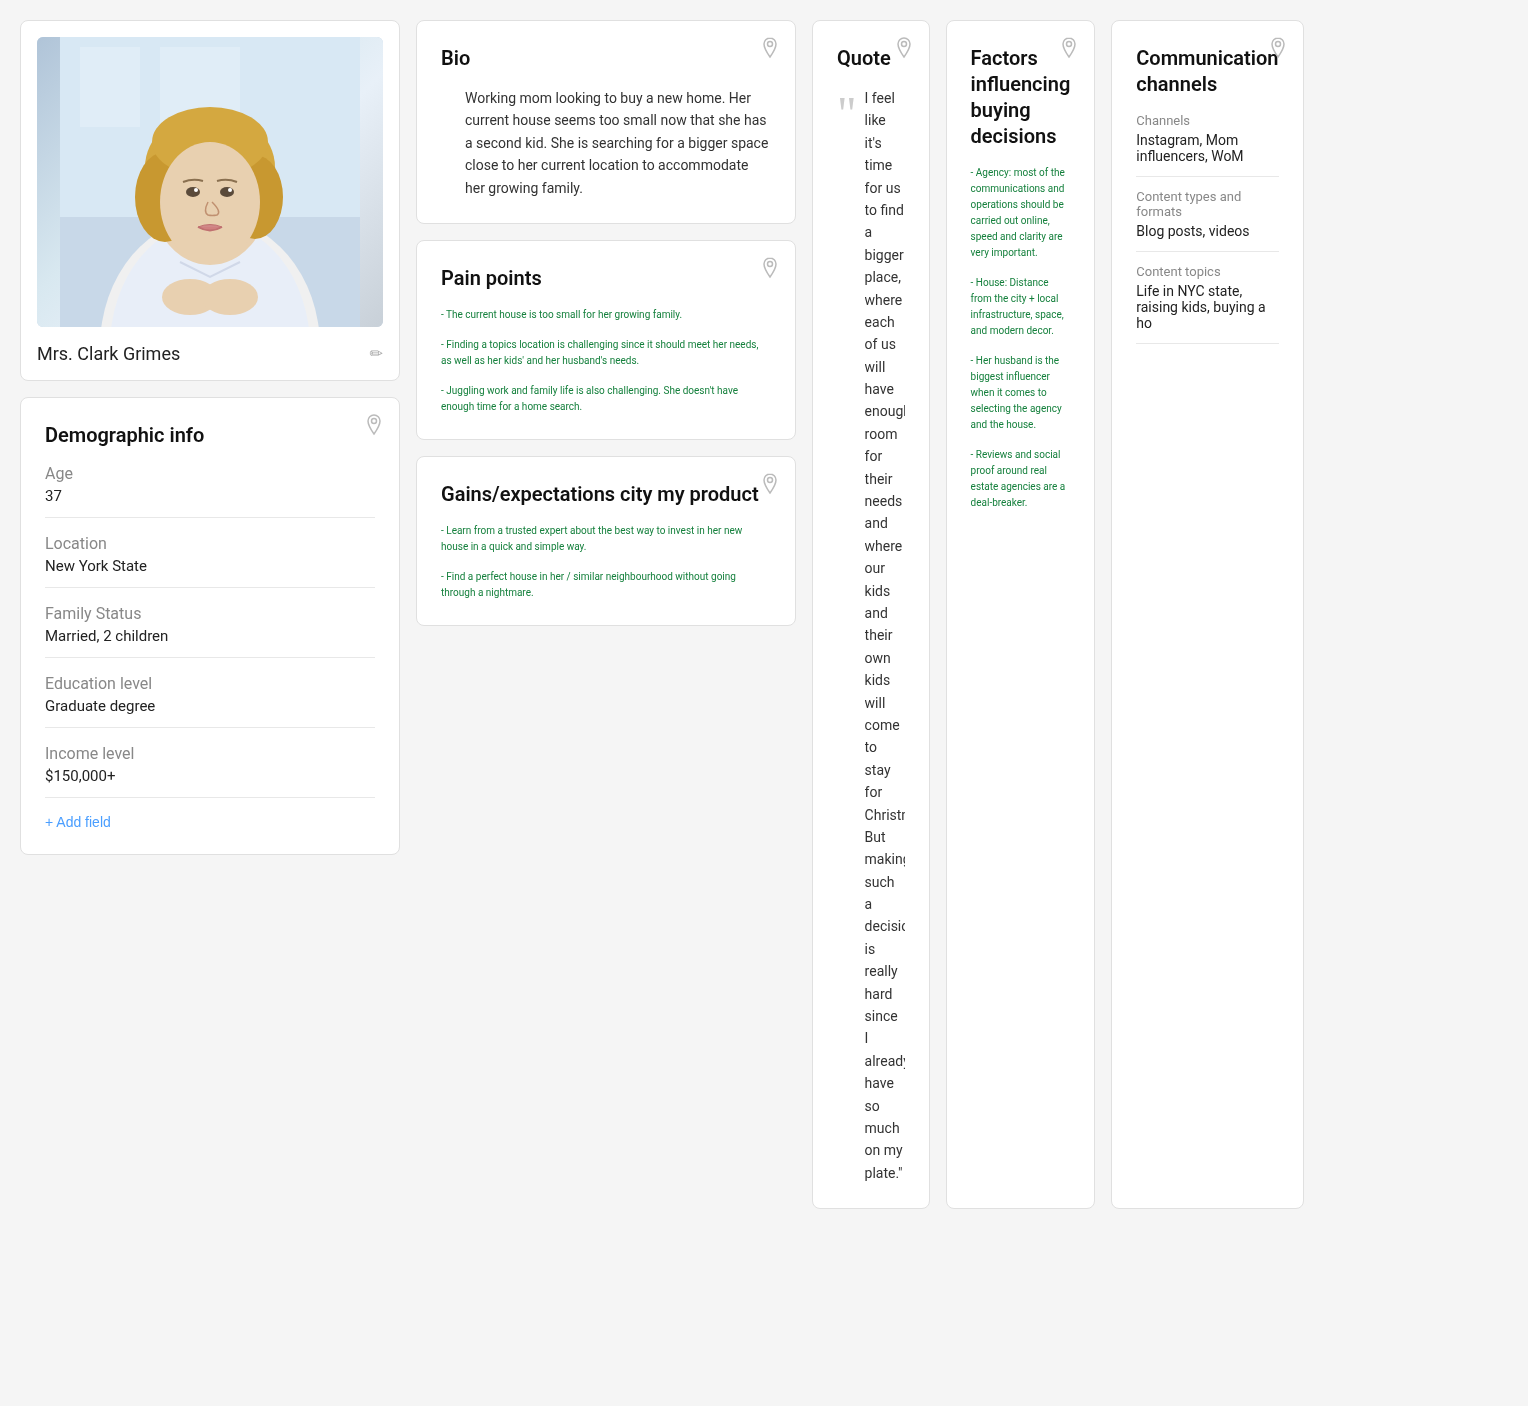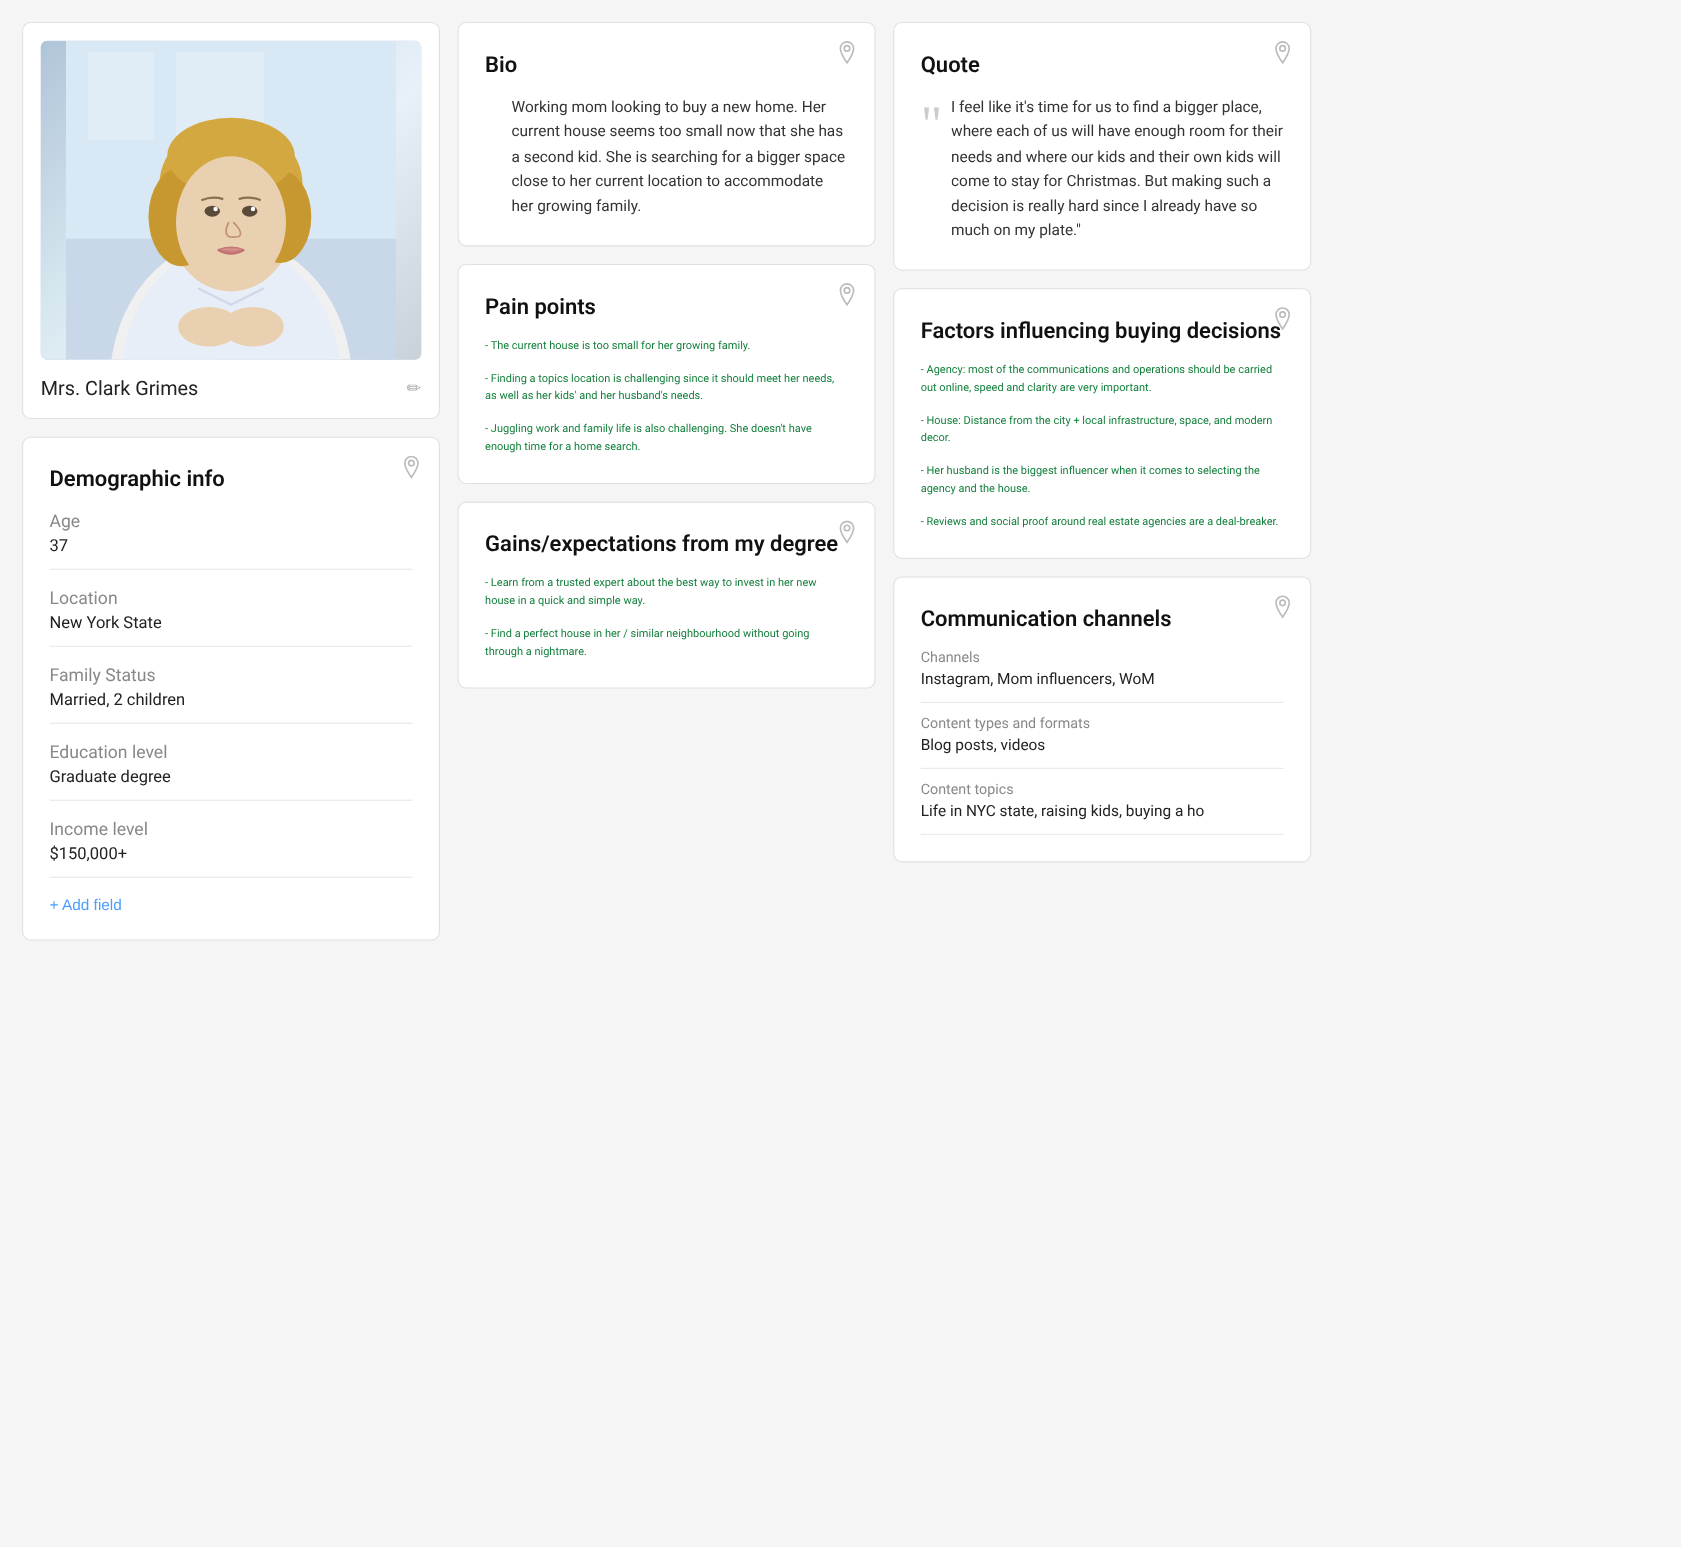--- a/index.html
+++ b/index.html
@@ -20,22 +20,23 @@
       flex-direction: column;
       gap: 16px;
     }
     .col-mid {
       display: flex;
       flex-direction: column;
       gap: 16px;
     }
     .col-right {
       display: flex;
-      flex-direction: column;
+      flex-direction: row;
       gap: 16px;
+      justify-content: space-between;
     }
     .card {
       background: #fff;
       border: 1px solid #e0e0e0;
       border-radius: 8px;
       padding: 24px;
       position: relative;
     }
     .profile-card {
       padding: 16px;
@@ -57,21 +58,21 @@
       height: 100%;
       background: linear-gradient(135deg, #b0c4d8 0%, #d8e8f0 40%, #e8f0f8 60%, #c8d0d8 100%);
       display: flex;
       align-items: center;
       justify-content: center;
       position: relative;
       overflow: hidden;
     }
     .profile-name-row {
       display: flex;
-      align-items: flex-start;
+      align-items: center;
       justify-content: space-between;
       width: 100%;
       margin-top: 4px;
     }
     .profile-name {
       font-size: 18px;
       font-weight: 400;
       color: #222;
     }
     .edit-icon {
@@ -284,21 +285,21 @@
       </div>
     </div>
 
     <div class="card">
       <div class="pin-icon">
         <svg width="18" height="22" viewBox="0 0 18 22" fill="none" xmlns="http://www.w3.org/2000/svg">
           <path d="M9 1C5.686 1 3 3.686 3 7c0 4.5 6 13 6 13s6-8.5 6-13c0-3.314-2.686-6-6-6z" stroke="#bbb" stroke-width="1.5" fill="none"></path>
           <circle cx="9" cy="7" r="2.5" stroke="#bbb" stroke-width="1.5" fill="none"></circle>
         </svg>
       </div>
-      <div class="card-title">Gains/expectations from my degree</div>
+      <div class="card-title">Gains/expectations city my product</div>
       <div>
         <div class="pain-point-text">- Learn from a trusted expert about the best way to invest in her new house in a quick and simple way.</div>
         <div class="pain-point-text">- Find a perfect house in her / similar neighbourhood without going through a nightmare.</div>
       </div>
     </div>
   </div>
 
   <div class="col-right">
 
     <div class="card">

